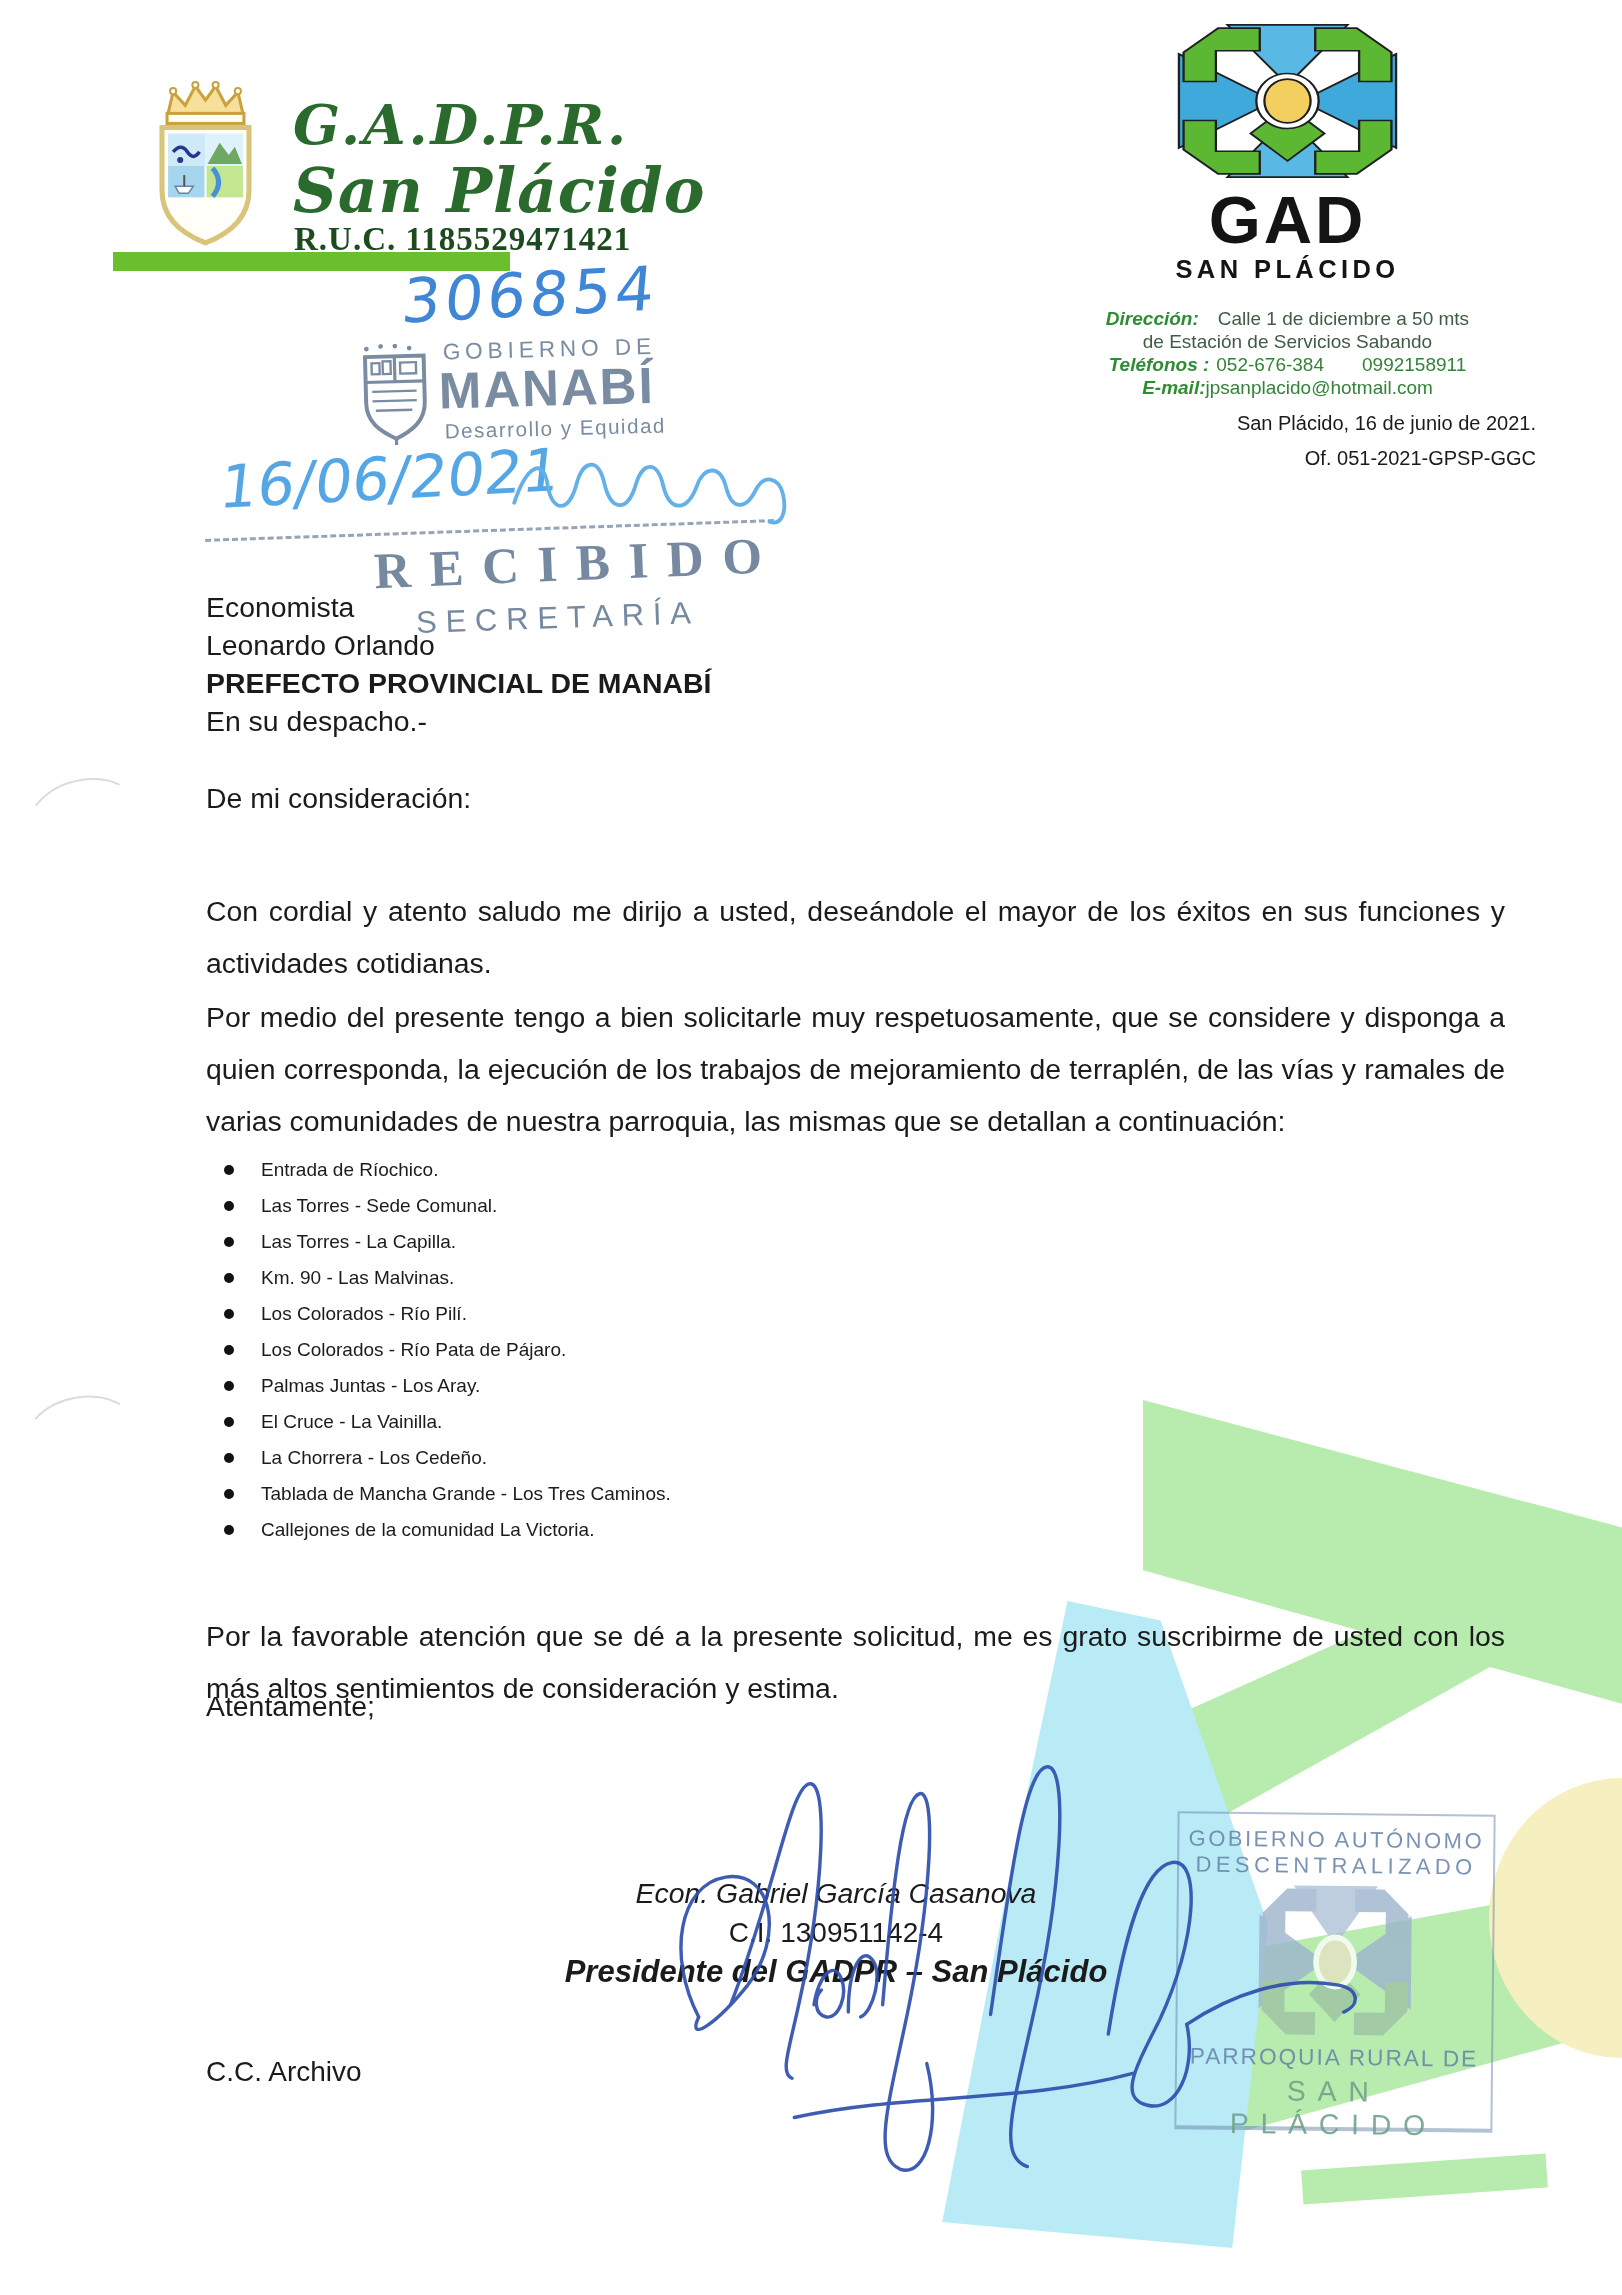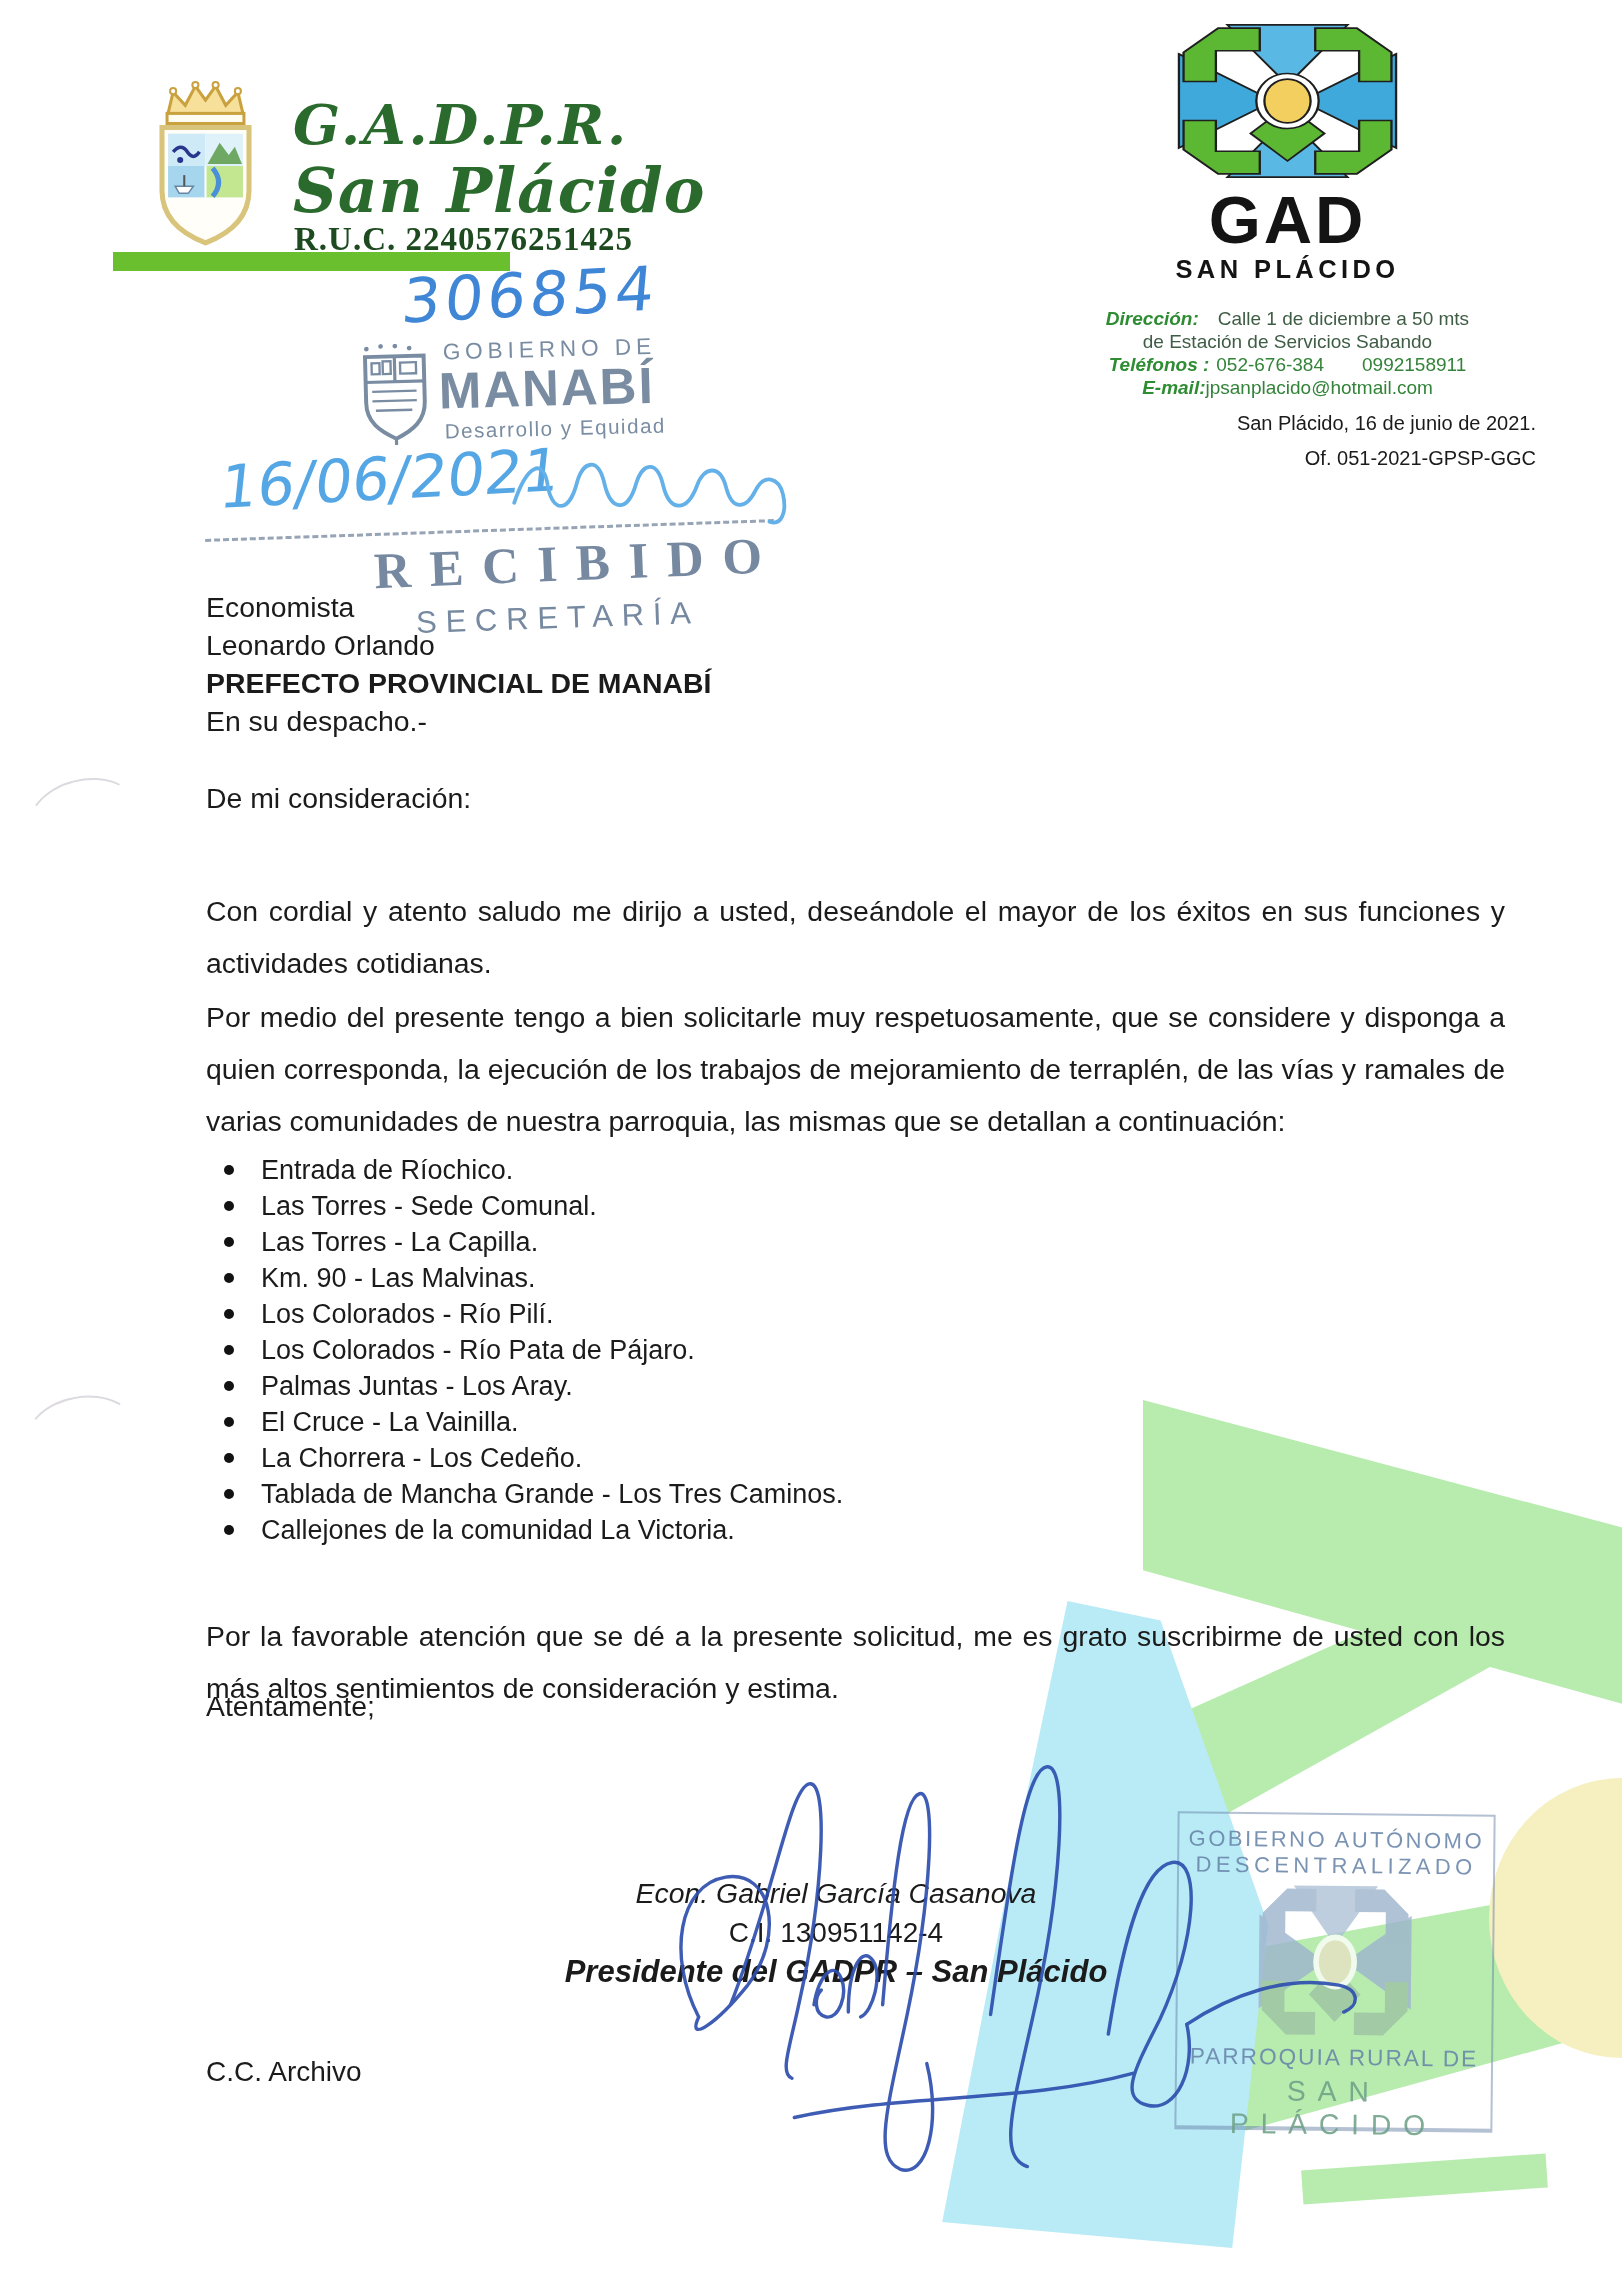--- a/index.html
+++ b/index.html
@@ -70,21 +70,21 @@
   .addr .em{color:#338339;}
   
   .dateline{position:absolute;right:87px;top:406px;text-align:right;font-size:20px;line-height:35px;z-index:2;}
   .recipient{position:absolute;left:206px;top:588px;font-size:28.4px;line-height:38px;z-index:2;}
   .recipient .bold{font-weight:700;}
   .salutation{position:absolute;left:206px;top:782px;font-size:28.4px;z-index:2;}
   .para{position:absolute;left:206px;width:1299px;font-size:28.4px;line-height:52px;
     text-align:justify;z-index:2;}
   .p1{top:857px;} .p2{top:963px;} .p3{top:1582px;}
   .req-list{position:absolute;left:220px;top:1152px;z-index:2;margin:0;padding:0;list-style:none;}
-  .req-list li{position:relative;font-size:27px;line-height:36px;padding-left:41px;}
+  .req-list li{position:relative;font-size:19px;line-height:36px;padding-left:41px;}
   .req-list li::before{content:"";position:absolute;left:3.9px;top:12.8px;width:10.3px;height:10.3px;
     border-radius:50%;background:#121212;}
   .closing-sal{position:absolute;left:206px;top:1690px;font-size:28.4px;z-index:2;}
   
   .sig-svg{position:absolute;left:652px;top:1730px;z-index:5;}
   .sig-block{position:absolute;left:549px;top:1877px;width:574px;text-align:center;z-index:4;}
   .sig-name{font-size:28.4px;font-style:italic;}
   .sig-id{font-size:28px;margin-top:6.9px;}
   .sig-title{font-size:31px;font-weight:700;font-style:italic;margin-top:4.9px;}
   .cc{position:absolute;left:206px;top:2056px;font-size:28px;z-index:2;}
@@ -129,21 +129,21 @@
     <polygon points="67,84 79,63 88,75 94,67 101,84" fill="#6fa863"></polygon>
     <rect x="28" y="86" width="37" height="31" fill="#a5d6ee"></rect>
     <polygon points="35,106 53,106 48,113 39,113" fill="#ffffff" stroke="#6886a0" stroke-width="1.5"></polygon>
     <line x1="44" y1="95" x2="44" y2="106" stroke="#555" stroke-width="2"></line>
     <rect x="65" y="86" width="37" height="31" fill="#c3e690"></rect>
     <path d="M72,88 q12,14 0,28" stroke="#4a90d9" stroke-width="5" fill="none"></path>
     <line x1="65" y1="86" x2="65" y2="117" stroke="#fff" stroke-width="2"></line>
   </svg>
   <div class="org-abbr">G.A.D.P.R.</div>
   <div class="org-name">San Plácido</div>
-  <div class="org-ruc">R.U.C. 2240576251425</div>
+  <div class="org-ruc">R.U.C. 1185529471421</div>
   <div class="green-bar"></div>
 
   <div class="tracking">306854</div>
   <div class="gov-stamp">
     <svg class="gov-shield" viewBox="0 0 90 130">
       <circle cx="10" cy="6" r="3" fill="currentColor"></circle>
         <circle cx="28" cy="3" r="3" fill="currentColor"></circle>
       <circle cx="46" cy="3" r="3" fill="currentColor"></circle>
         <circle cx="64" cy="6" r="3" fill="currentColor"></circle>
       <path d="M8,16 h74 v58 c0,24 -16,36 -37,46 c-21,-10 -37,-22 -37,-46 Z" fill="none" stroke="currentColor" stroke-width="5"></path>

